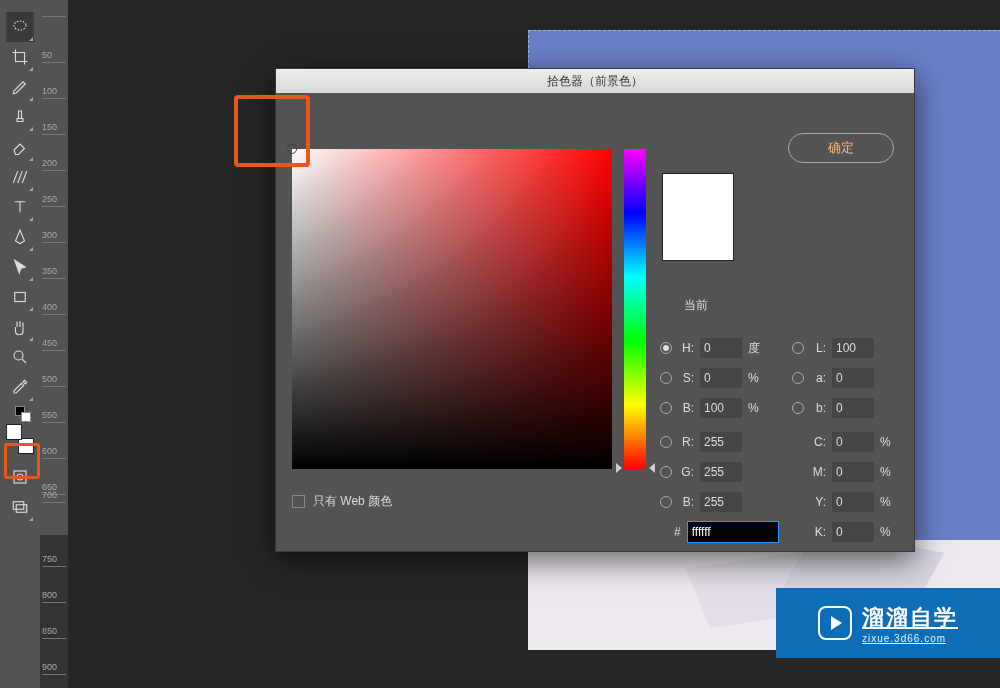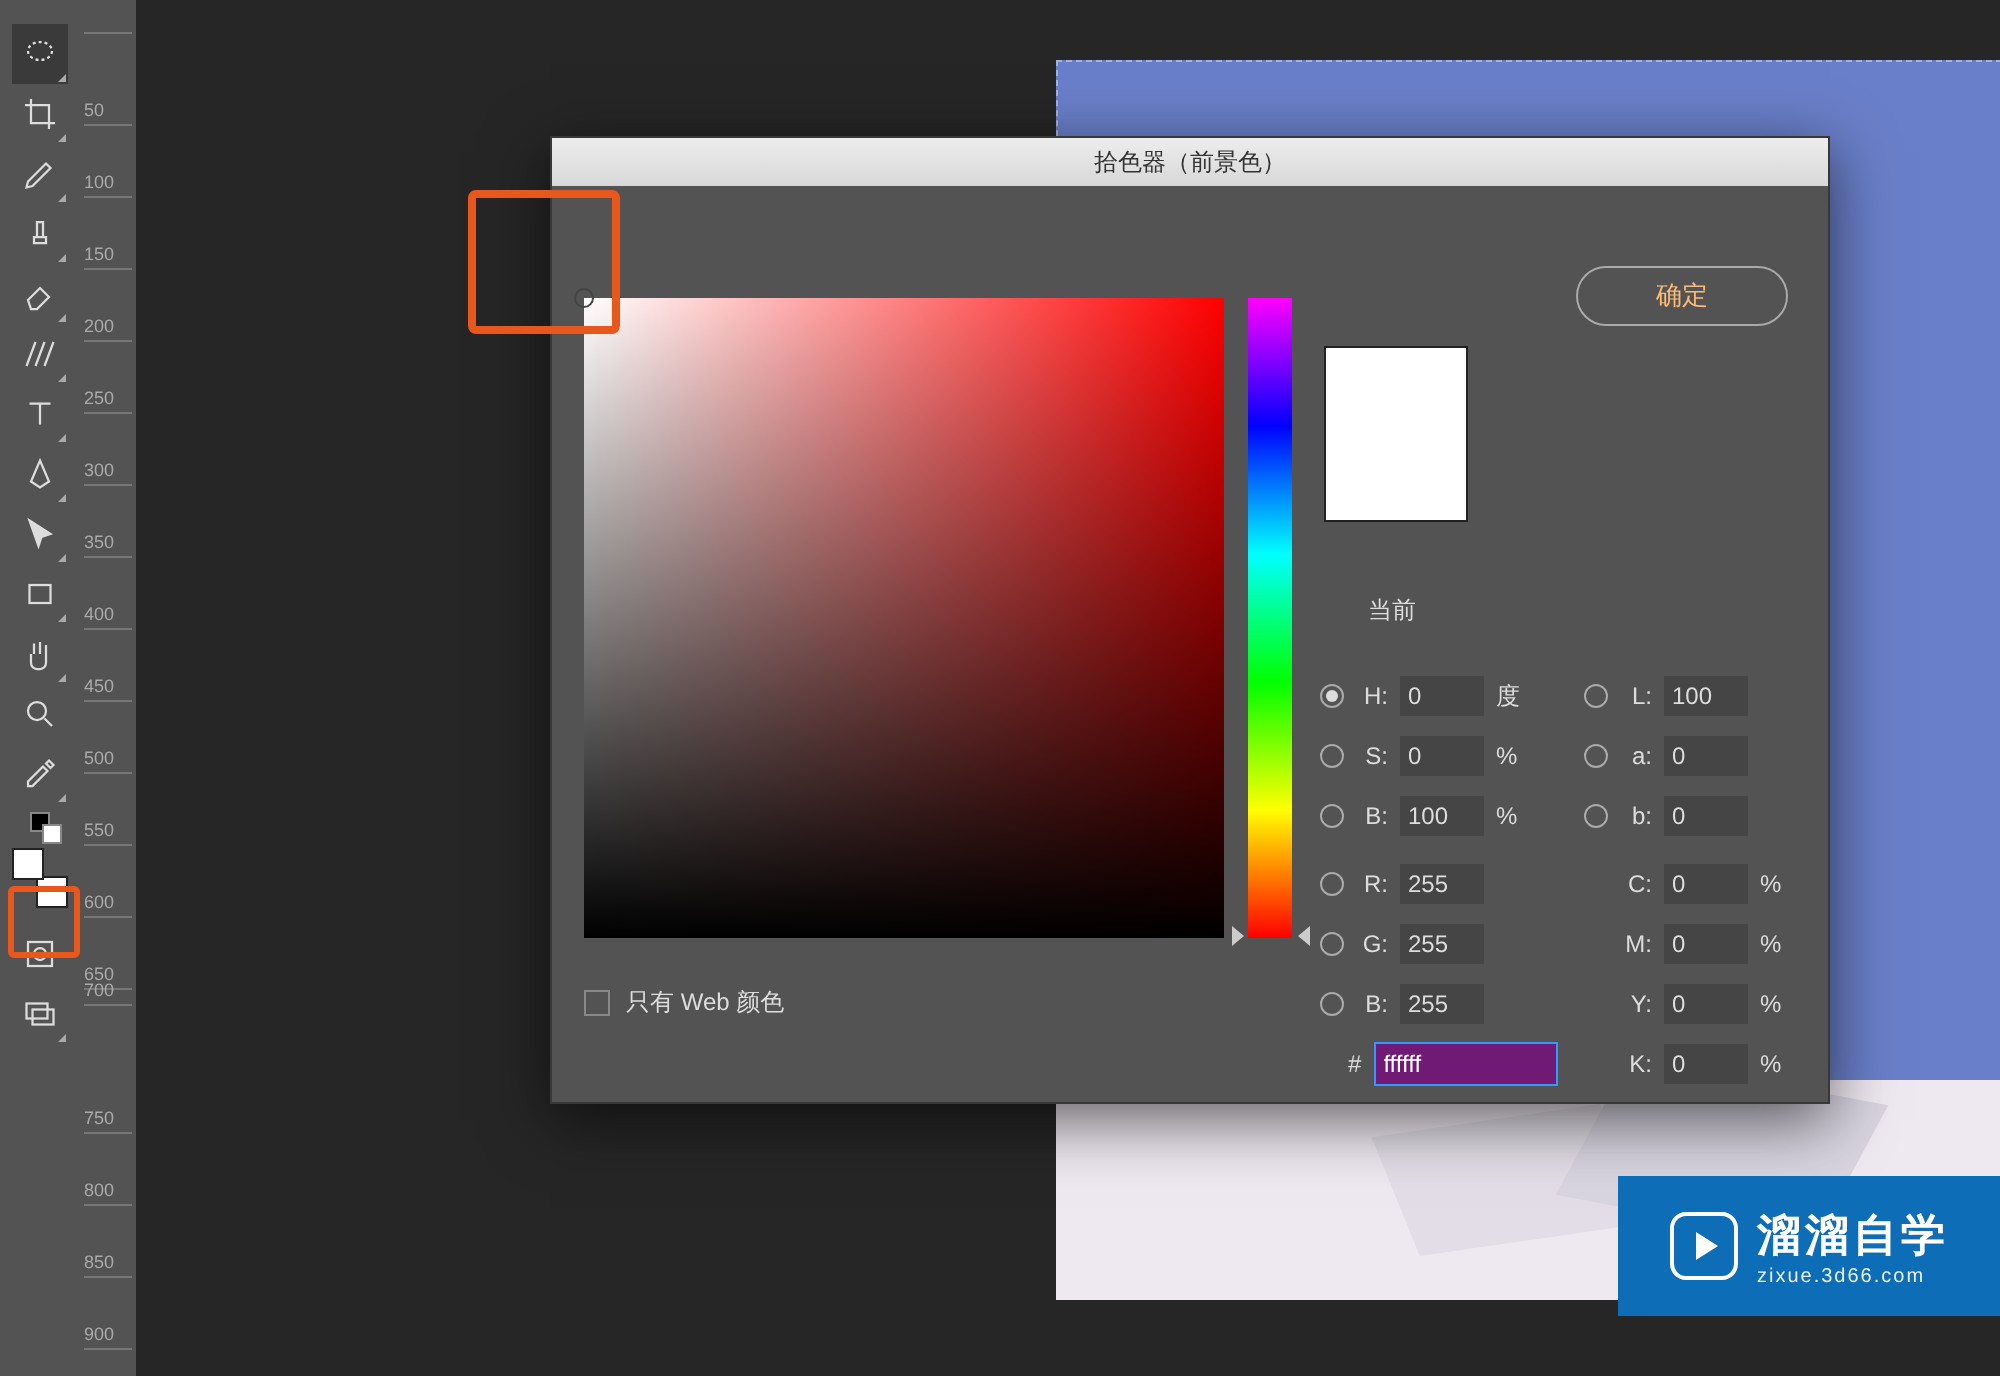--- a/index.html
+++ b/index.html
@@ -9,21 +9,21 @@
 .toolbar { position: absolute; left: 0; top: 0; width: 40px; height: 688px; background: #535353; display: flex; flex-direction: column; align-items: center; padding-top: 12px; gap: 0; }
 .tool { width: 28px; height: 30px; display: flex; align-items: center; justify-content: center; color: #ddd; cursor: pointer; position: relative; }
 .tool svg { width: 18px; height: 18px; stroke: #ddd; fill: none; stroke-width: 1.5; }
 .tool.active { background: #3a3a3a; }
 .tool .tri { position: absolute; right: 1px; bottom: 1px; width: 0; height: 0; border-left: 4px solid transparent; border-bottom: 4px solid #aaa; }
 .color-swatch-wrap { width: 28px; height: 30px; position: relative; margin-top: 4px; }
 .swatch-bg { position: absolute; width: 16px; height: 16px; background: #fff; border: 1px solid #222; right: 0; bottom: 0; }
 .swatch-fg { position: absolute; width: 16px; height: 16px; background: #fff; border: 1px solid #222; left: 0; top: 0; }
 
 
-.ruler { position: absolute; left: 40px; top: 0; width: 28px; height: 688px; background: #535353; color: #aaa; font-size: 9px; }
+.ruler { position: absolute; left: 40px; top: 0; width: 28px; height: 535px; background: #535353; color: #aaa; font-size: 9px; }
 .ruler .tick { position: absolute; left: 2px; width: 24px; text-align: left; border-bottom: 1px solid #777; padding-bottom: 2px; }
 
 
 .canvas-area { position: absolute; left: 68px; top: 0; right: 0; bottom: 0; background: #262626; }
 
 
 .photo { position: absolute; left: 460px; top: 30px; width: 478px; height: 620px; background: #6a7fc9; }
 .photo::before { content: ""; position: absolute; inset: 0; border: 1px dashed rgba(255,255,255,0.4); }
 .shirt { position: absolute; left: 0; right: 0; bottom: 0; height: 110px; background: #eee8f0; }
 .collar { position: absolute; bottom: 40px; left: 55%; width: 140px; height: 70px; background: #d8d4e0; transform: skewX(-20deg) rotate(10deg); }
@@ -53,35 +53,35 @@
 .btn-ok { right: 20px; top: 40px; }
 .btn-cancel { right: 20px; top: 88px; }
 .btn-swatch { right: 20px; top: 136px; }
 .btn-lib { right: 20px; top: 194px; }
 
 
 .field-row { position: absolute; display: flex; align-items: center; gap: 6px; height: 22px; font-size: 12px; }
 .radio { width: 12px; height: 12px; border: 1px solid #aaa; border-radius: 50%; display: inline-block; position: relative; }
 .radio.checked::after { content: ""; position: absolute; inset: 2px; background: #ddd; border-radius: 50%; }
 .num-input { width: 42px; height: 20px; background: #454545; border: none; color: #ddd; font-size: 12px; text-align: left; padding: 0 4px; }
-.hex-input { width: 92px; height: 22px; background: #701a75; border: 1px solid #3399ff; color: #fff; font-size: 12px; text-align: left; padding: 0 4px; }
+.hex-input { width: 92px; height: 22px; background: #000000; border: 1px solid #3399ff; color: #fff; font-size: 12px; text-align: left; padding: 0 4px; }
 .lbl { color: #ddd; width: 16px; text-align: right; }
 .unit { color: #ddd; width: 16px; }
 
 
 .web-check { position: absolute; left: 16px; top: 400px; display: flex; align-items: center; gap: 8px; }
 .checkbox { width: 13px; height: 13px; border: 1px solid #888; background: #535353; }
 
 
 .hl { position: absolute; border: 4px solid #e8571c; background: transparent; z-index: 100; pointer-events: none; border-radius: 4px; }
 .hl1 { left: 234px; top: 95px; width: 76px; height: 72px; }
 .hl2 { left: 4px; top: 443px; width: 36px; height: 36px; border-width: 3px; border-radius: 3px; }
 
 
-.watermark { position: absolute; right: 0; bottom: 30px; width: 191px; height: 70px; background: #0d6db6; display: flex; align-items: center; justify-content: center; gap: 10px; color: #fff; }
+.watermark { position: absolute; right: 0; bottom: 30px; width: 224px; height: 70px; background: #0d6db6; display: flex; align-items: center; justify-content: center; gap: 10px; color: #fff; text-decoration: underline; }
 .wm-icon { width: 34px; height: 34px; border: 2px solid #fff; border-radius: 8px; display: flex; align-items: center; justify-content: center; }
 .wm-tri { width: 0; height: 0; border-top: 7px solid transparent; border-bottom: 7px solid transparent; border-left: 11px solid #fff; margin-left: 3px; }
 .wm-text { display: flex; flex-direction: column; align-items: flex-start; }
 .wm-main { font-size: 22px; font-weight: bold; letter-spacing: 2px; }
 .wm-sub { font-size: 10px; letter-spacing: 1px; opacity: 0.9; }
 </style>
 </head>
 <body>
 
 <div class="toolbar">

